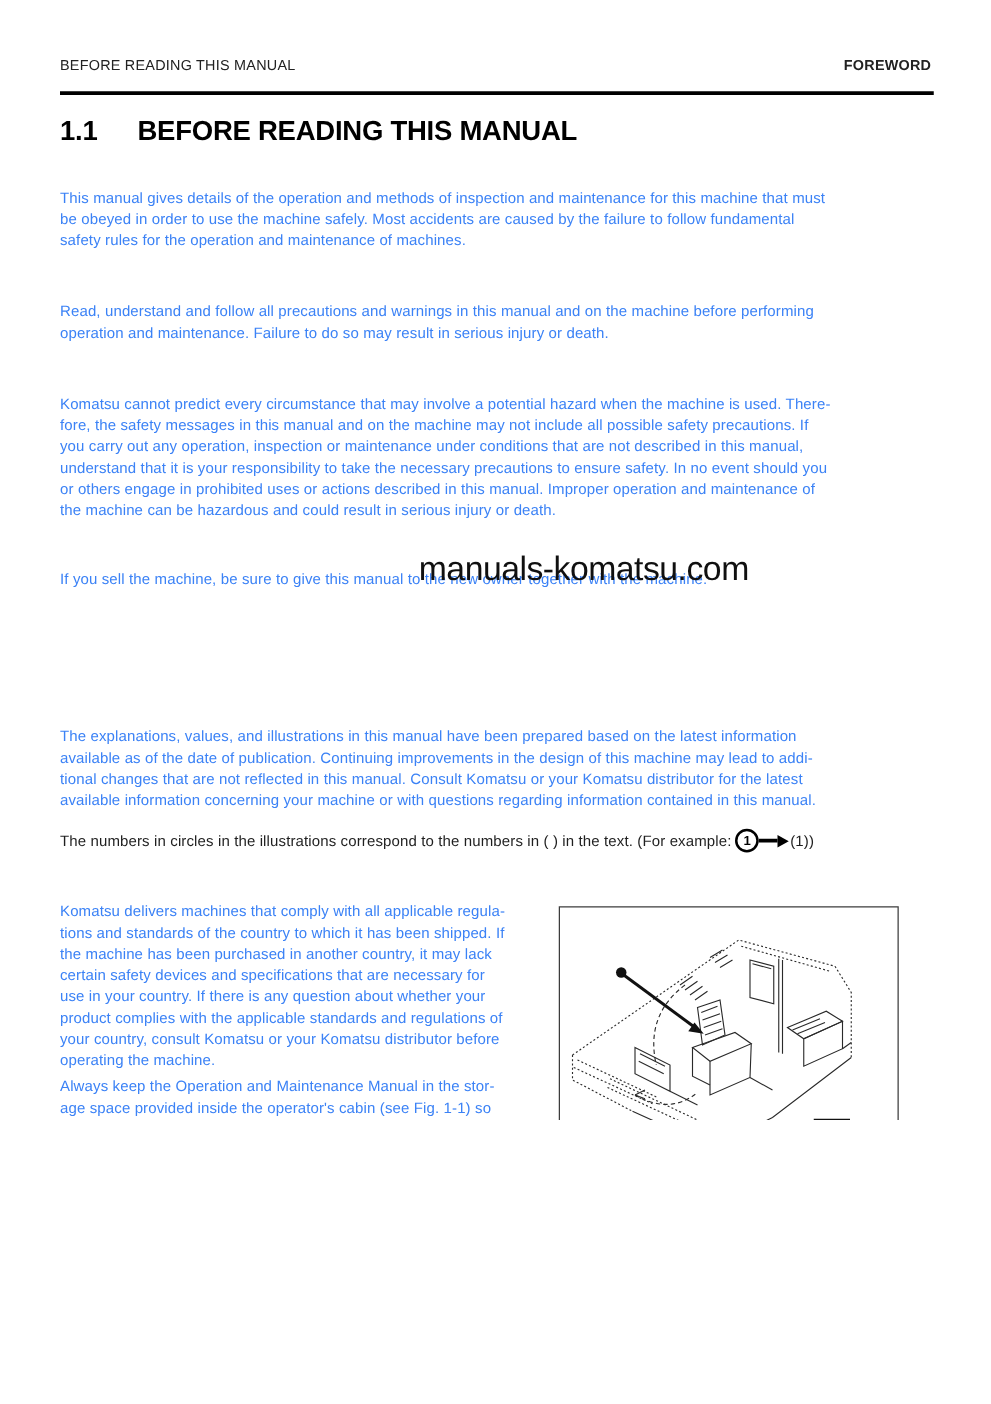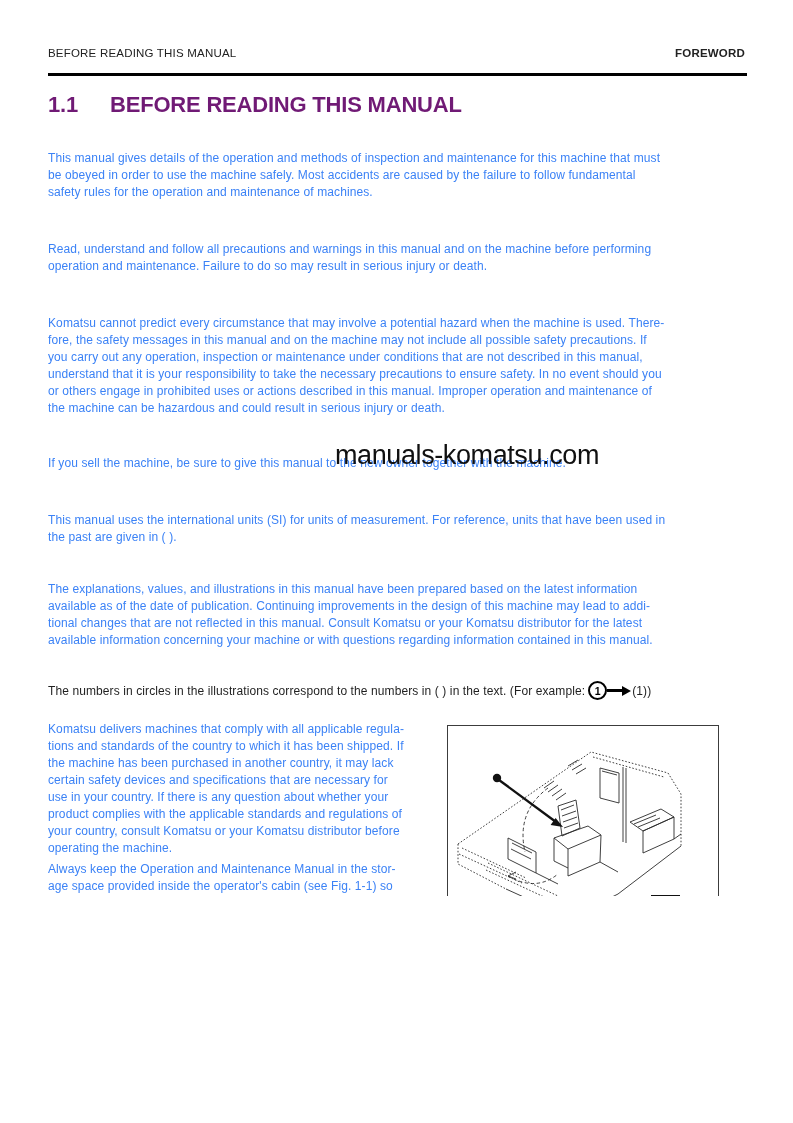--- a/index.html
+++ b/index.html
@@ -8,26 +8,26 @@
     width:793px;height:896px;
     background:#ffffff;
     font-family:"Liberation Sans","DejaVu Sans",sans-serif;
     color:#1f1f1f;
     overflow:hidden;
   }
   .abs{position:absolute;}
   .hdr{font-size:11.5px;letter-spacing:0.2px;color:#222;}
   .hdr-right{font-weight:bold;}
   .rule{background:#000;height:3px;}
-  .title{display:flex;font-weight:bold;font-size:22px;color:#701a75;letter-spacing:-0.2px;}
+  .title{display:flex;font-weight:bold;font-size:22px;color:#000000;letter-spacing:-0.2px;}
   .title .num{width:62px;}
   .body-text{font-size:12px;line-height:17px;white-space:pre-line;color:#3b82f6;letter-spacing:0.1px;}
   .narrow{width:402px;}
   .wide{width:700px;}
-  .example-row{display:flex;align-items:center;font-size:12px;letter-spacing:0.1px;margin-top:18px;}
+  .example-row{display:flex;align-items:center;font-size:12px;letter-spacing:0.1px;}
   .circle-num{
     display:inline-flex;align-items:center;justify-content:center;
     width:15px;height:15px;border:2px solid #000;border-radius:50%;
     font-weight:bold;font-size:10.5px;color:#000;margin-left:3px;flex:0 0 auto;
   }
   .arrow-shaft{width:15px;height:3px;background:#000;flex:0 0 auto;}
   .arrow-head{width:0;height:0;border-left:9px solid #000;border-top:5.5px solid transparent;border-bottom:5.5px solid transparent;flex:0 0 auto;margin-right:1px;}
   .watermark{
     font-size:27px;color:#101010;letter-spacing:-0.4px;white-space:nowrap;
     font-weight:normal;
@@ -70,22 +70,20 @@
 fore, the safety messages in this manual and on the machine may not include all possible safety precautions. If
 you carry out any operation, inspection or maintenance under conditions that are not described in this manual,
 understand that it is your responsibility to take the necessary precautions to ensure safety. In no event should you
 or others engage in prohibited uses or actions described in this manual. Improper operation and maintenance of
 the machine can be hazardous and could result in serious injury or death.</div>
 
   <div class="abs body-text wide" style="left:48px;top:455px;">If you sell the machine, be sure to give this manual to the new owner together with the machine.</div>
 
   <div class="abs watermark" style="left:335px;top:440px;">manuals-komatsu.com</div>
 
-  <div class="abs body-text wide" style="left:48px;top:512px;">This manual uses the international units (SI) for units of measurement. For reference, units that have been used in
-the past are given in ( ).</div>
 
   <div class="abs body-text wide" style="left:48px;top:581px;">The explanations, values, and illustrations in this manual have been prepared based on the latest information
 available as of the date of publication. Continuing improvements in the design of this machine may lead to addi-
 tional changes that are not reflected in this manual. Consult Komatsu or your Komatsu distributor for the latest
 available information concerning your machine or with questions regarding information contained in this manual.</div>
 
   <div class="abs example-row" style="left:48px;top:663px;width:720px;">
     <span>The numbers in circles in the illustrations correspond to the numbers in ( ) in the text. (For example:</span>
     <span class="circle-num">1</span>
     <span class="arrow-shaft"></span>

